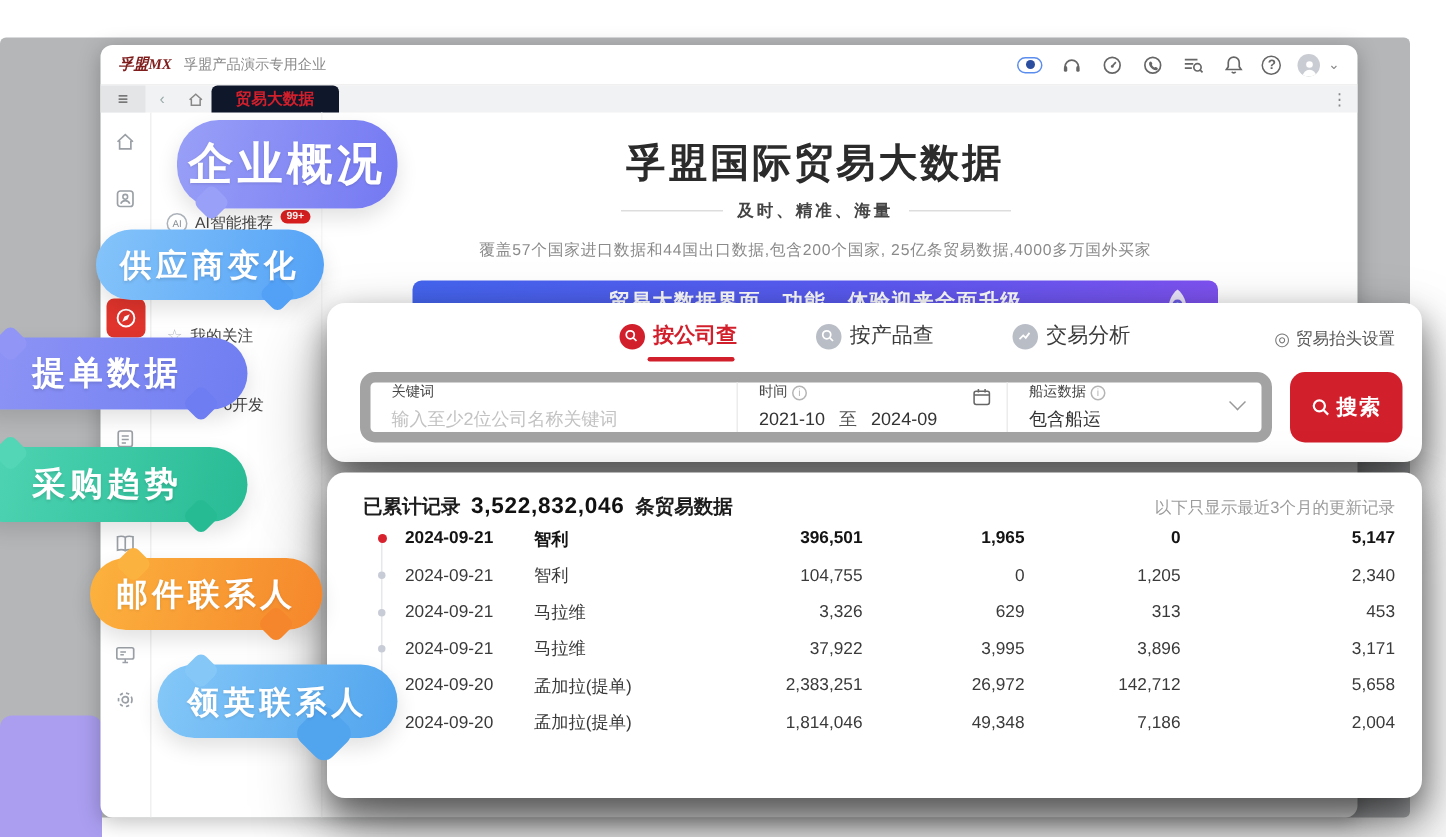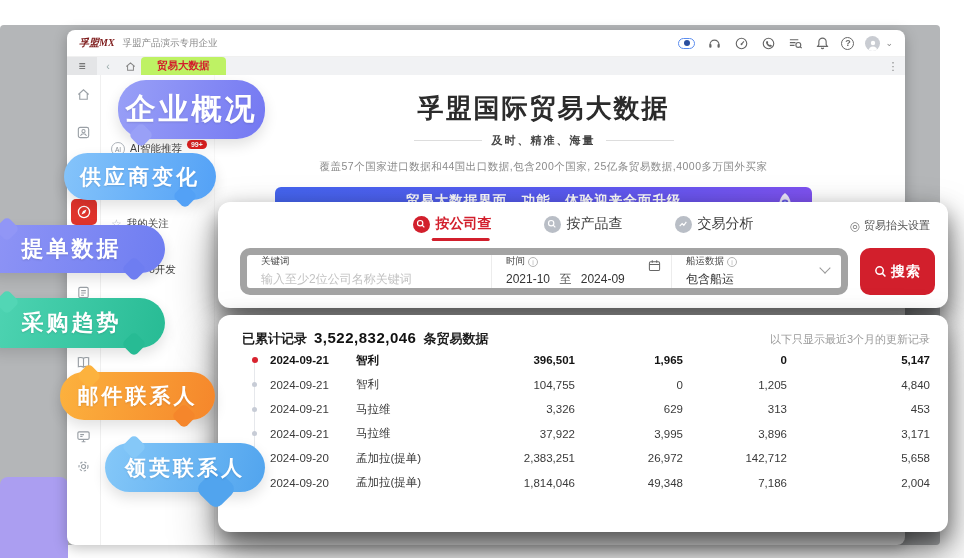--- a/index.html
+++ b/index.html
@@ -21,21 +21,21 @@
   .hicon{display:inline-flex;align-items:center;justify-content:center;width:16px;height:16px;}
   .eye-pill{width:17px;height:11px;border:1.5px solid #5b8def;border-radius:7px;display:inline-flex;align-items:center;justify-content:center;}
   .eye-pill i{width:6px;height:6px;border-radius:50%;background:#2b4f9e;}
   .circle-q{width:13px;height:13px;border:1.2px solid #666;border-radius:50%;font-size:9px;line-height:11px;text-align:center;color:#666;font-weight:bold;}
   .avatar{width:15px;height:15px;border-radius:50%;background:#c9ccd2;display:inline-flex;align-items:flex-end;justify-content:center;overflow:hidden;}
   .chev-sm{font-size:9px;color:#888;margin-left:-6px;}
 
   .tabbar{height:18px;background:#f1f2f4;display:flex;align-items:stretch;font-size:10.5px;color:#777;}
   .burger{width:30px;background:#e4e5e7;display:flex;align-items:center;justify-content:center;color:#555;font-size:12px;}
   .tb-btn{width:22px;display:flex;align-items:center;justify-content:center;color:#9aa;}
-  .tab-active{background:#bef264;color:#d21f2c;font-weight:bold;padding:0 16px;display:flex;align-items:center;border-radius:4px 4px 0 0;}
+  .tab-active{background:#0f172a;color:#d21f2c;font-weight:bold;padding:0 16px;display:flex;align-items:center;border-radius:4px 4px 0 0;}
   .kebab{margin-left:auto;width:24px;display:flex;align-items:center;justify-content:center;color:#888;font-size:11px;}
 
   .win-body{display:flex;height:470px;}
   .rail{width:34px;border-right:1px solid #f0f0f0;position:relative;}
   .rail .ric{position:absolute;left:9px;width:16px;height:16px;color:#9aa0a6;}
   .rail .active-red{left:4px;width:26px;height:26px;background:#e0342c;border-radius:5px;display:flex;align-items:center;justify-content:center;}
   .menu{width:114px;position:relative;border-right:1px solid #f7f7f7;}
   .mitem{position:absolute;left:10px;display:flex;align-items:center;gap:5px;font-size:10.5px;color:#444;white-space:nowrap;}
   .ai-circ{width:14px;height:14px;border:1px solid #aeb4bb;border-radius:50%;font-size:6.5px;color:#8a9097;display:inline-flex;align-items:center;justify-content:center;}
   .badge99{background:#e02020;color:#fff;font-size:7px;border-radius:7px;padding:1px 4px;position:relative;top:-5px;font-weight:bold;}
@@ -389,21 +389,21 @@
     </div>
         <div class="trow">
       <span class="c-dot">
             <i></i>
           </span>
       <span class="cw-date">2024-09-21</span>
       <span class="cw-src">智利</span>
       <span class="cw-vol">104,755</span>
       <span class="cw-buy">0</span>
       <span class="cw-sup">1,205</span>
-      <span class="cw-cat">4,840</span>
+      <span class="cw-cat">2,340</span>
     </div>
         <div class="trow">
       <span class="c-dot">
             <i></i>
           </span>
       <span class="cw-date">2024-09-21</span>
       <span class="cw-src">马拉维</span>
       <span class="cw-vol">3,326</span>
       <span class="cw-buy">629</span>
       <span class="cw-sup">313</span>

